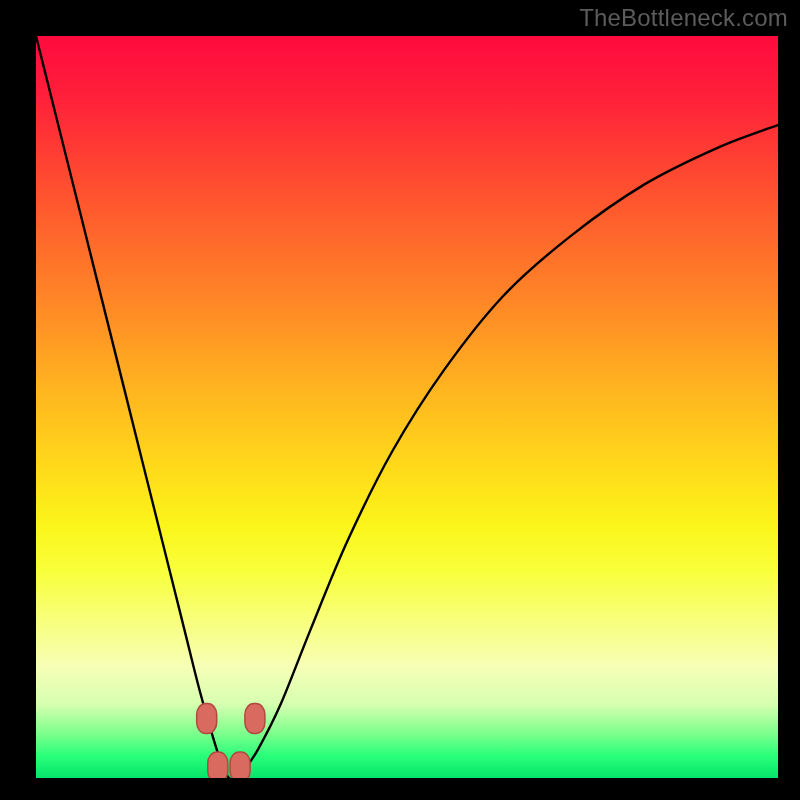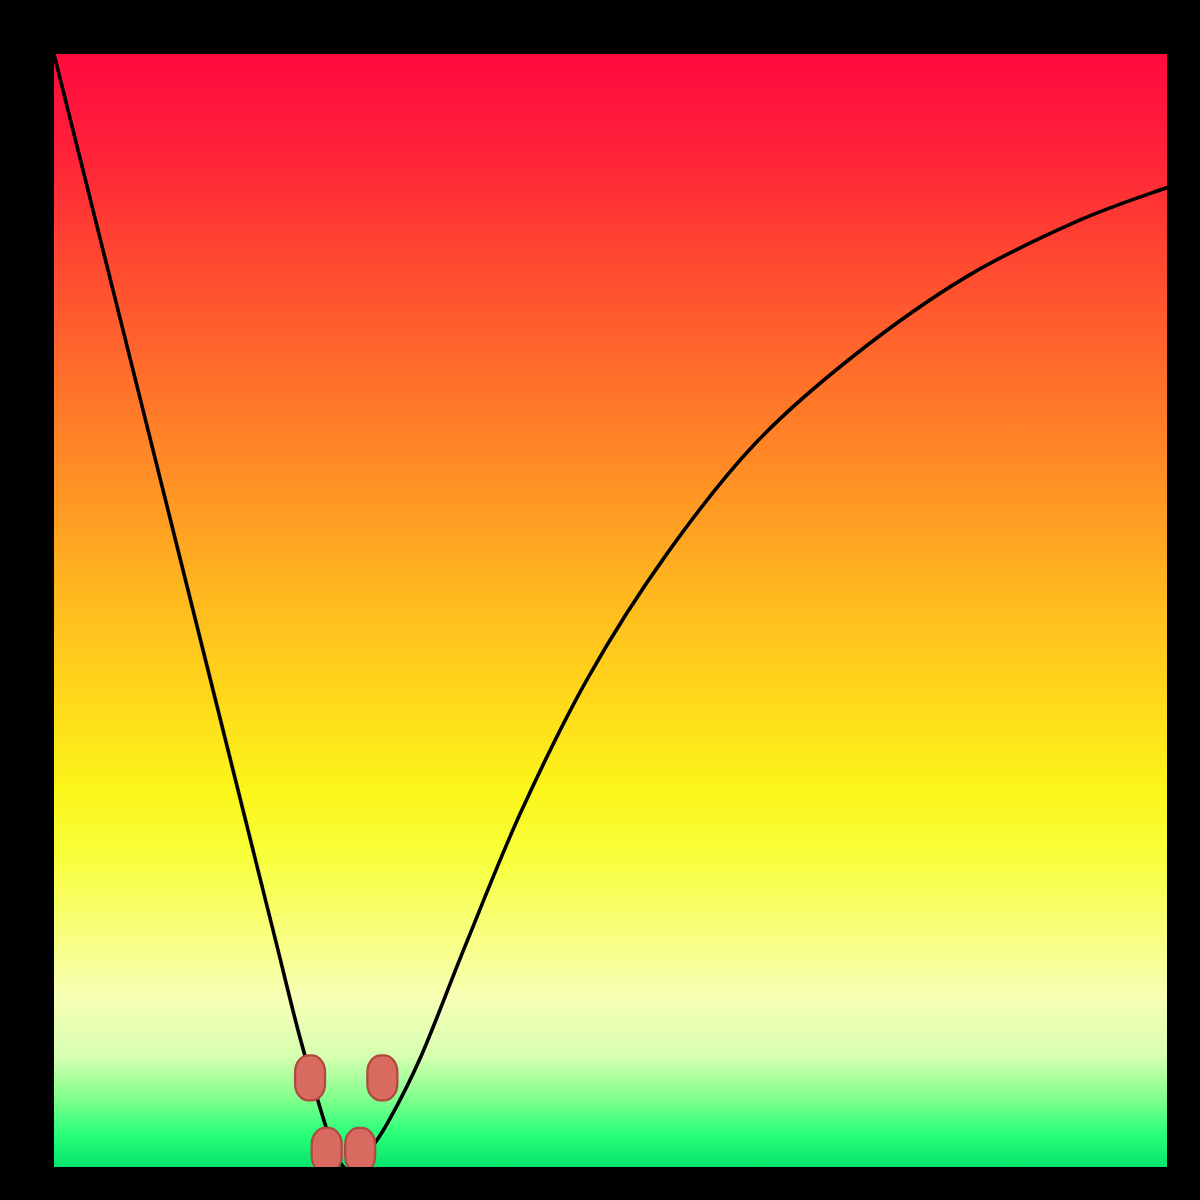--- a/index.html
+++ b/index.html
@@ -65,20 +65,21 @@
   .marker {
     fill: #d86a5f;
     stroke: #b0493f;
     stroke-width: 1.5;
   }
 </style>
 </head>
 <body>
 
 <div class="outer">
+  <div class="watermark">TheBottleneck.com</div>
 
   <div class="plot-frame">
     <svg class="curve" viewBox="0 0 742 742" preserveAspectRatio="none">
       <path id="curve-path" fill="none" stroke="#000" stroke-width="2.4" stroke-linecap="round" d="M 0 0 C 3.71 14.84, 14.84 59.36, 22.26 89.04 C 29.68 118.72, 37.10 148.40, 44.52 178.08 C 51.94 207.76, 59.36 237.44, 66.78 267.12 C 74.20 296.80, 81.62 326.48, 89.04 356.16 C 96.46 385.84, 103.88 415.52, 111.30 445.20 C 118.72 474.88, 127.38 509.51, 133.56 534.24 C 139.74 558.97, 143.45 573.81, 148.40 593.60 C 153.35 613.39, 158.29 634.41, 163.24 652.96 C 168.19 671.51, 174.37 692.53, 178.08 704.90 C 181.79 717.27, 183.03 720.98, 185.50 727.16 C 187.97 733.34, 190.45 739.53, 192.92 742.00 C 195.39 744.47, 197.87 743.24, 200.34 742.00 C 202.81 740.76, 204.05 739.53, 207.76 734.58 C 211.47 729.63, 216.42 723.45, 222.60 712.32 C 228.78 701.19, 236.20 687.59, 244.86 667.80 C 253.52 648.01, 263.41 620.81, 274.54 593.60 C 285.67 566.39, 298.04 534.24, 311.64 504.56 C 325.24 474.88, 340.08 443.96, 356.16 415.52 C 372.24 387.08, 389.55 359.87, 408.10 333.90 C 426.65 307.93, 446.44 281.96, 467.46 259.70 C 488.48 237.44, 510.74 218.89, 534.24 200.34 C 557.74 181.79, 583.71 163.24, 608.44 148.40 C 633.17 133.56, 660.38 121.19, 682.64 111.30 C 704.90 101.41, 732.11 92.75, 742.00 89.04"></path>
       <g id="markers-group">
           <rect x="160.7" y="667.6" width="20" height="30" rx="9" ry="11" class="marker"></rect>
           <rect x="171.8" y="715.9" width="20" height="30" rx="9" ry="11" class="marker"></rect>
           <rect x="194.1" y="715.9" width="20" height="30" rx="9" ry="11" class="marker"></rect>
           <rect x="208.9" y="667.6" width="20" height="30" rx="9" ry="11" class="marker"></rect>
         </g>

